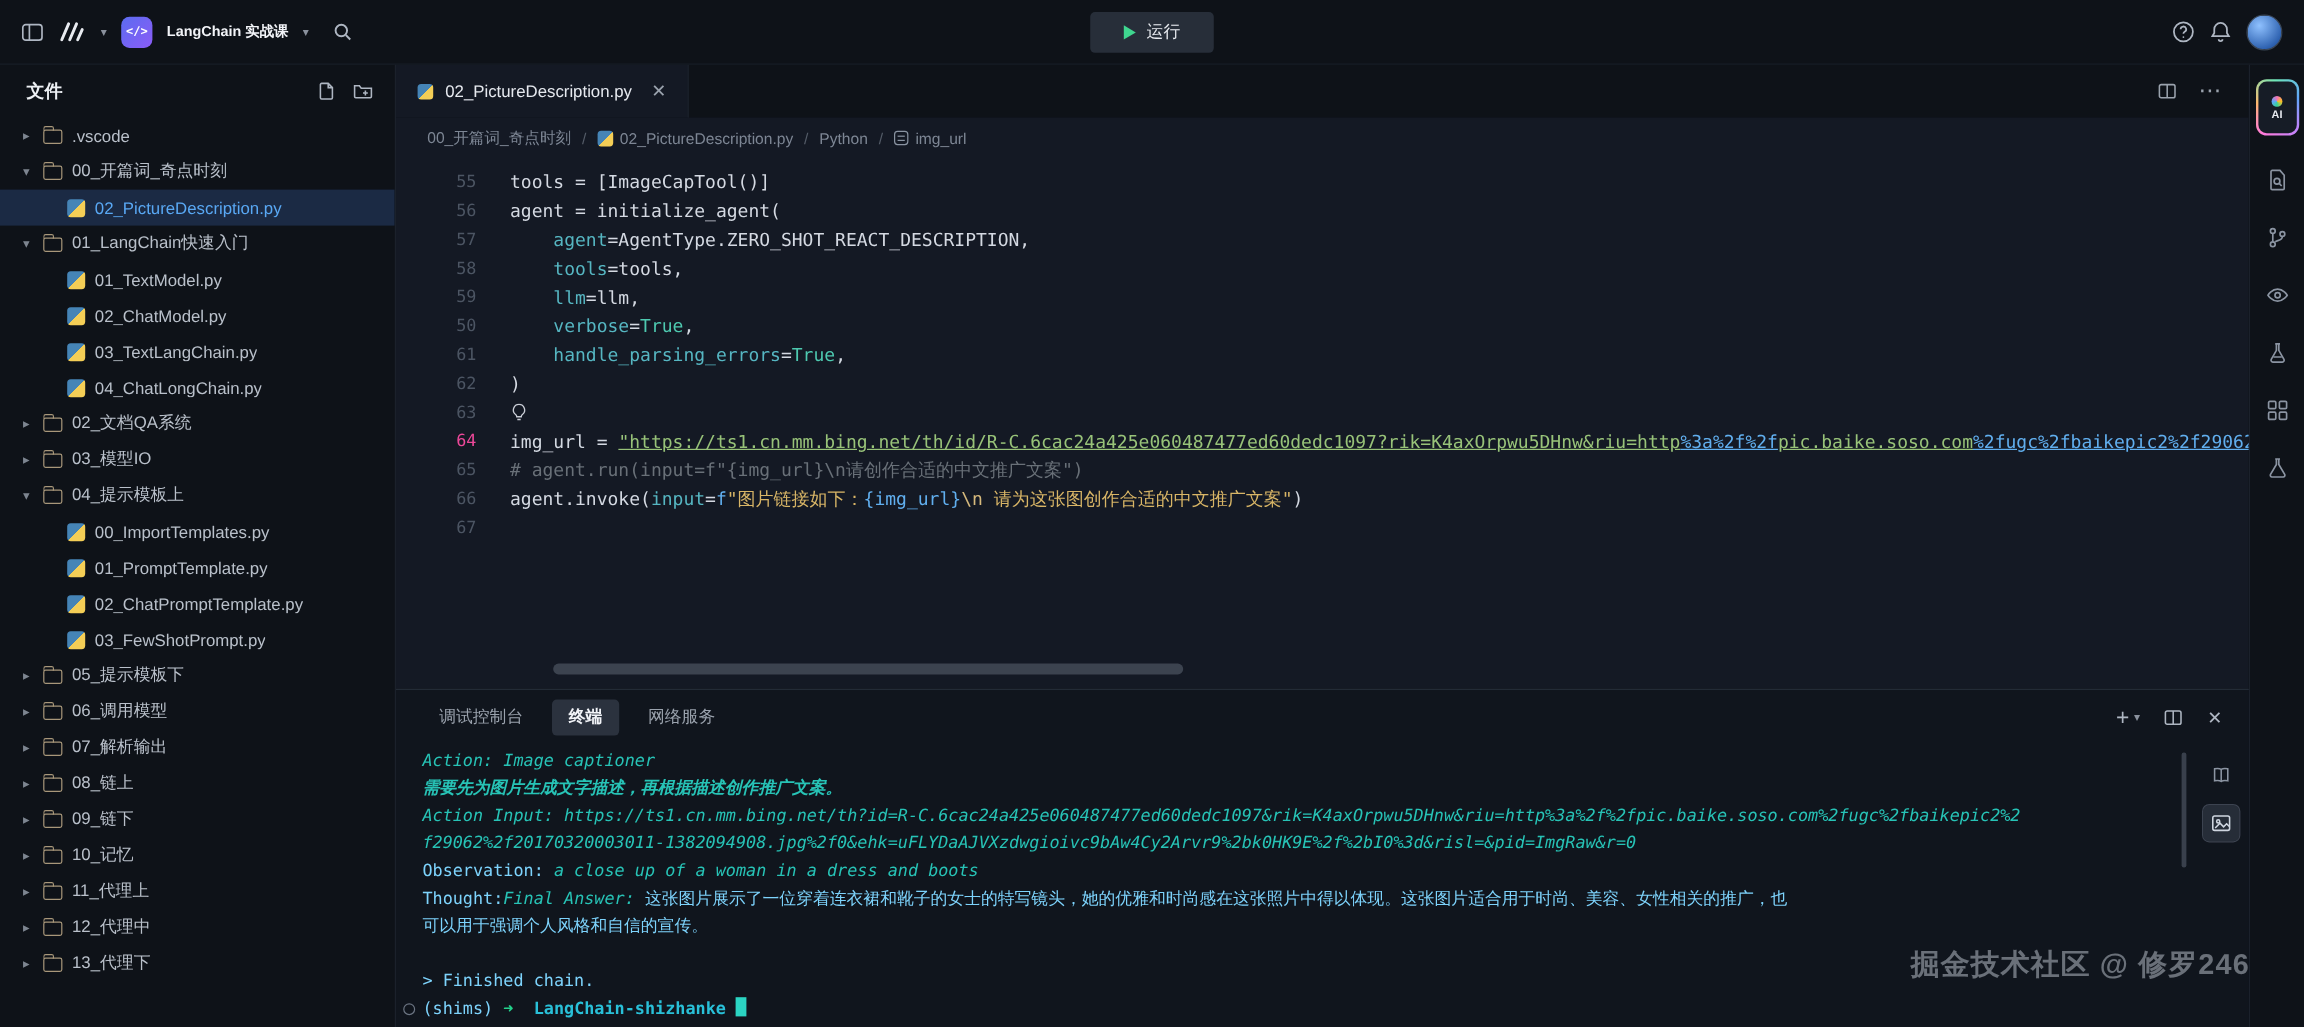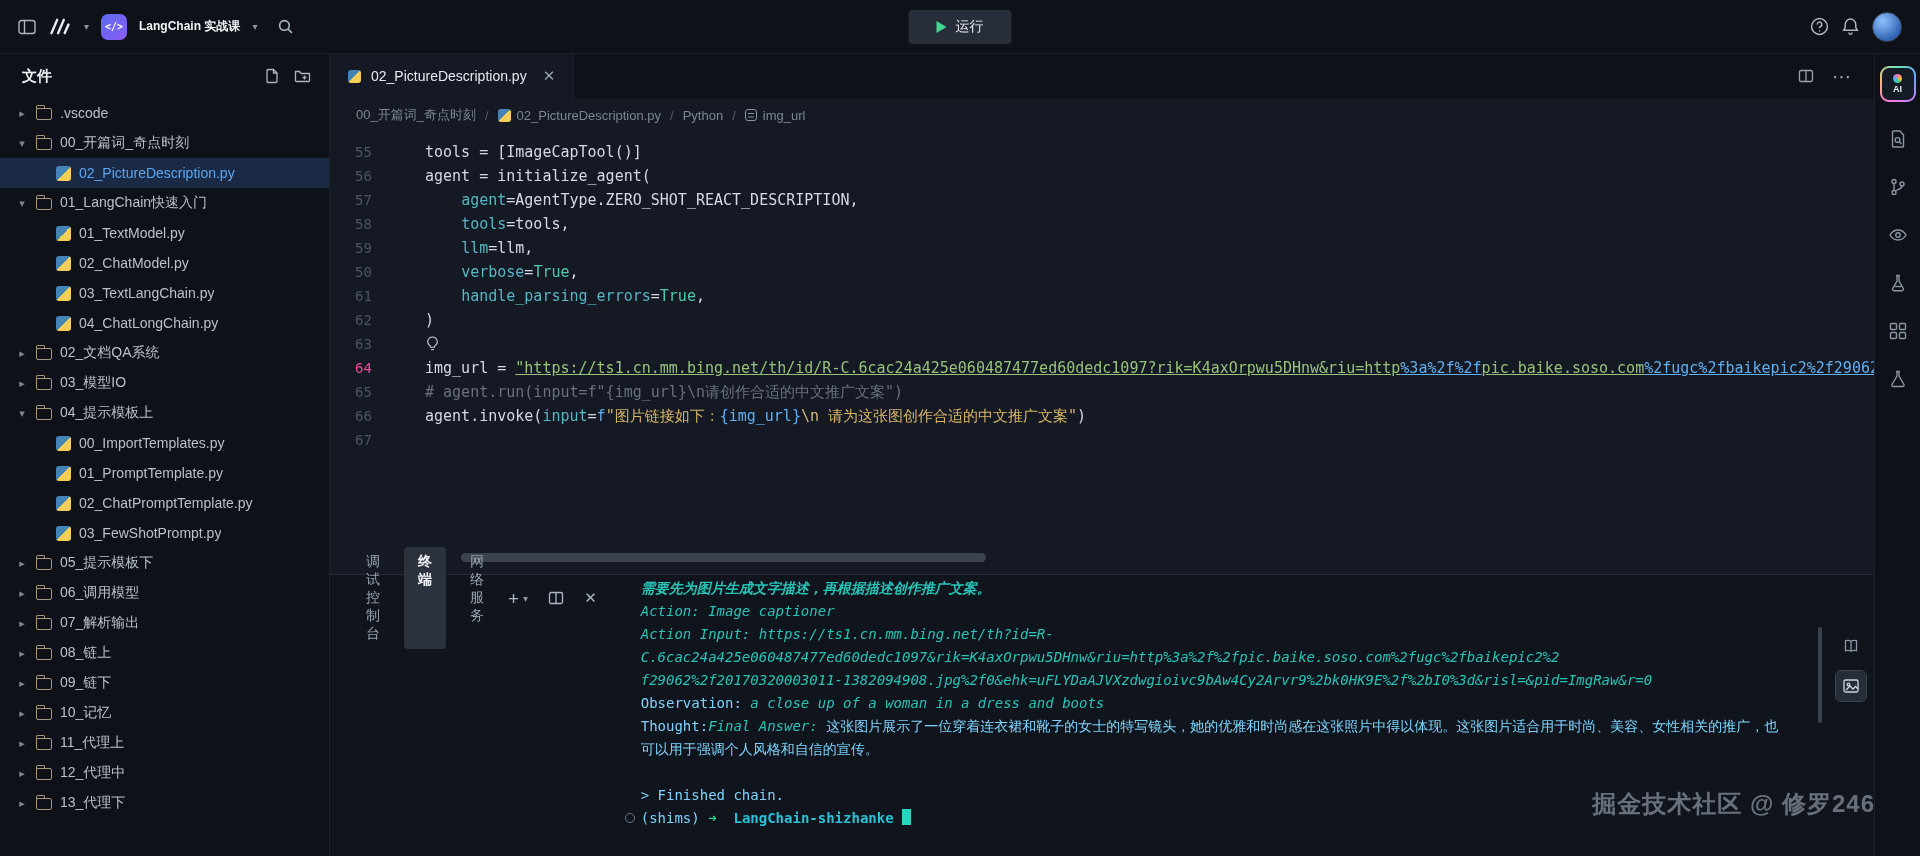--- a/index.html
+++ b/index.html
@@ -59,39 +59,39 @@
     font-size:13px;color:#7d8694}
   .crumb{display:flex;align-items:center;gap:6px;cursor:pointer}
   .crumb-sep{color:#545c68}
   .symbol-ico{width:12px;height:12px;border:1.2px solid #8a94a2;border-radius:3px;display:inline-block;position:relative}
   .symbol-ico::after{content:"";position:absolute;left:2px;right:2px;top:3px;height:1.2px;background:#8a94a2;box-shadow:0 3.5px 0 #8a94a2}
 
   
   .code-area{flex:1;min-height:0;position:relative;overflow:hidden;padding-top:8px;
     font-family:"DejaVu Sans Mono",monospace;font-size:15px}
   .code-line{display:flex;height:24px;line-height:24px;white-space:pre}
-  .code-line .gutter{width:95px;flex:0 0 95px;text-align:center;padding-right:28px;color:#4c5563;font-size:14px}
+  .code-line .gutter{width:95px;flex:0 0 95px;text-align:right;padding-right:28px;color:#4c5563;font-size:14px}
   .code-line.active .gutter{color:#ec4899}
   .code-content{flex:1;overflow:hidden;position:relative}
   .bulb-wrap{display:inline-flex;vertical-align:middle;margin-top:-3px}
   .tk-fg{color:#d4d9e2}
   .tk-param{color:#56b6c2}
   .tk-const{color:#4ec9b0}
   .tk-comment{color:#697078}
   .tk-strlink{color:#98c379;text-decoration:underline}
   .tk-esclink{color:#61afef;text-decoration:underline}
   .tk-ystr{color:#d8b566}
   .tk-esc{color:#d7ba7d}
   .tk-blue{color:#61afef}
   .hscroll{position:absolute;left:95px;right:20px;bottom:12px;height:9px}
   .hscroll-thumb{position:absolute;left:36px;width:525px;height:100%;background:#3c434f;border-radius:5px;cursor:pointer}
 
   
   .panel{height:282px;flex:0 0 282px;border-top:1px solid #232b36;background:#10151d;
-    display:flex;flex-direction:row;position:relative}
+    display:flex;flex-direction:column;position:relative}
   .panel-tabs{height:46px;flex:0 0 46px;display:flex;align-items:center;gap:10px;padding:0 22px}
   .panel-tab{font-size:14px;color:#9aa2ad;padding:6px 14px;border-radius:4px;cursor:pointer}
   .panel-tab.active{background:#2b323e;color:#f2f4f8;font-weight:bold}
   .panel-actions{margin-left:auto;display:flex;align-items:center;gap:20px;color:#aeb6c2}
   .plus{font-size:19px;line-height:1;cursor:pointer}
   .terminal{flex:1;min-height:0;overflow:hidden;position:relative;padding:2px 64px 6px 22px;
     font-family:"DejaVu Sans Mono",monospace;font-size:14px}
   .term-line{min-height:23px;line-height:23px;white-space:pre-wrap;position:relative}
   .c-fg{color:#7dd3fc}
   .c-cyan{color:#27c3b6;font-style:italic}
@@ -101,21 +101,21 @@
   .term-cursor{display:inline-block;width:9px;height:16px;background:#2bd4c2;vertical-align:-2px}
   .term-dot{position:absolute;left:-16px;top:6px;width:10px;height:10px;border:1.5px solid #6b7482;border-radius:50%}
   .panel-rail{position:absolute;right:8px;top:56px;display:flex;flex-direction:column;gap:10px;align-items:center}
   .rail-btn{width:30px;height:30px;display:flex;align-items:center;justify-content:center;color:#8b94a2;border-radius:5px;cursor:pointer}
   .rail-btn.selected{background:#262d38;outline:1px solid #3c4350;color:#cfd6e0}
   .vscroll{position:absolute;right:52px;top:52px;width:4px;height:96px;background:#39404c;border-radius:2px;cursor:pointer}
 
   
   .activitybar{width:46px;flex:0 0 46px;background:#0e1218;border-left:1px solid #1b212b;
     display:flex;flex-direction:column;align-items:center;padding-top:12px;gap:26px}
-  .ai-badge{width:36px;height:36px;border-radius:9px;padding:2px;cursor:pointer;
+  .ai-badge{width:36px;height:47px;border-radius:9px;padding:2px;cursor:pointer;
     background:conic-gradient(from 210deg,#ff7ad9,#ffb86c,#6ee7b7,#60a5fa,#c084fc,#ff7ad9)}
   .ai-inner{width:100%;height:100%;border-radius:7px;background:#161c26;display:flex;flex-direction:column;
     align-items:center;justify-content:center;gap:1px}
   .ai-dot{width:9px;height:9px;border-radius:50%;background:conic-gradient(#f472b6,#fbbf24,#34d399,#60a5fa,#f472b6)}
   .ai-label{font-size:9px;font-weight:bold;color:#e8ebf0}
   .act-icon{width:22px;height:22px;color:#8b94a2;cursor:pointer;display:flex;align-items:center;justify-content:center}
   .act-icon svg,.rail-btn svg,.icon-btn svg{display:block}
 
   .watermark{position:absolute;right:45px;bottom:36px;font-size:24px;font-weight:bold;letter-spacing:1px;
     color:rgba(196,203,213,.5);pointer-events:none}
@@ -388,22 +388,22 @@
             <span class="icon-btn">
               <svg width="16" height="16" viewBox="0 0 16 16" fill="none" stroke="#aeb6c2" stroke-width="1.3">
                   <rect x="1.5" y="2.5" width="13" height="11" rx="1.5"></rect>
                   <path d="M8 2.5v11"></path>
                 </svg>
             </span>
             <span class="icon-btn" style="font-size:15px">✕</span>
           </span>
         </div>
         <div class="terminal" id="terminal">
+            <div class="term-line"><span class="c-cyan">Action: Image captioner</span></div>
             <div class="term-line"><span class="c-cyanb">需要先为图片生成文字描述，再根据描述创作推广文案。</span></div>
-            <div class="term-line"><span class="c-cyan">Action: Image captioner</span></div>
             <div class="term-line"><span class="c-cyan">Action Input: https://ts1.cn.mm.bing.net/th?id=R-C.6cac24a425e060487477ed60dedc1097&amp;rik=K4axOrpwu5DHnw&amp;riu=http%3a%2f%2fpic.baike.soso.com%2fugc%2fbaikepic2%2</span></div>
             <div class="term-line"><span class="c-cyan">f29062%2f20170320003011-1382094908.jpg%2f0&amp;ehk=uFLYDaAJVXzdwgioivc9bAw4Cy2Arvr9%2bk0HK9E%2f%2bI0%3d&amp;risl=&amp;pid=ImgRaw&amp;r=0</span></div>
             <div class="term-line"><span class="c-fg">Observation: </span><span class="c-cyan">a close up of a woman in a dress and boots</span></div>
             <div class="term-line"><span class="c-fg">Thought:</span><span class="c-cyan">Final Answer: </span><span class="c-fg">这张图片展示了一位穿着连衣裙和靴子的女士的特写镜头，她的优雅和时尚感在这张照片中得以体现。这张图片适合用于时尚、美容、女性相关的推广，也</span></div>
             <div class="term-line"><span class="c-fg">可以用于强调个人风格和自信的宣传。</span></div>
             <div class="term-line"></div>
             <div class="term-line"><span class="c-fg">&gt; Finished chain.</span></div>
             <div class="term-line"><span class="term-dot"></span><span class="c-fg">(shims) </span><span class="c-green">➜</span><span class="c-fg">  </span><span class="c-cyanpath">LangChain-shizhanke </span><span class="term-cursor"></span></div>
           </div>
         <div class="panel-rail">

